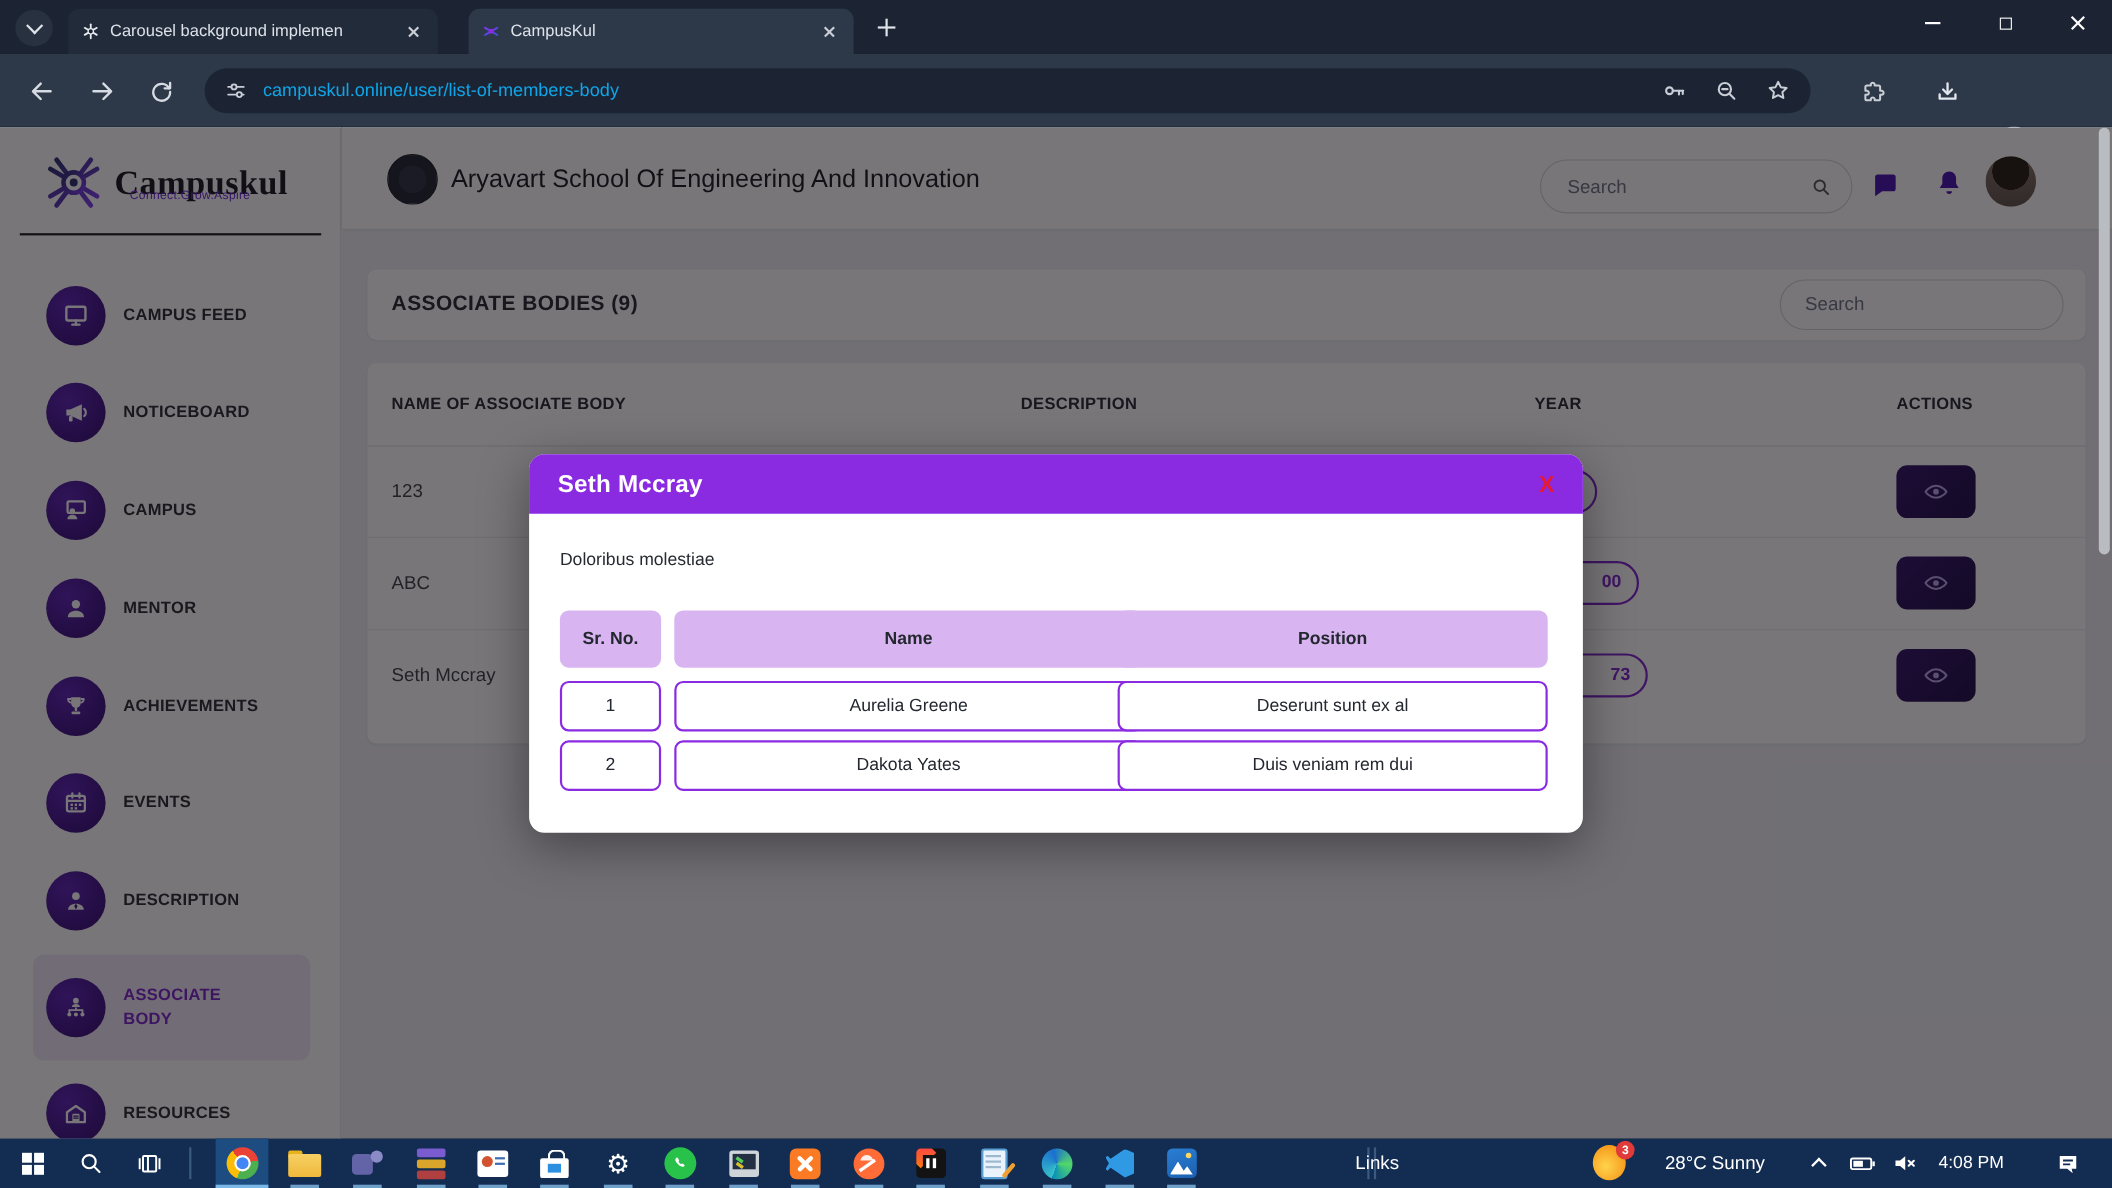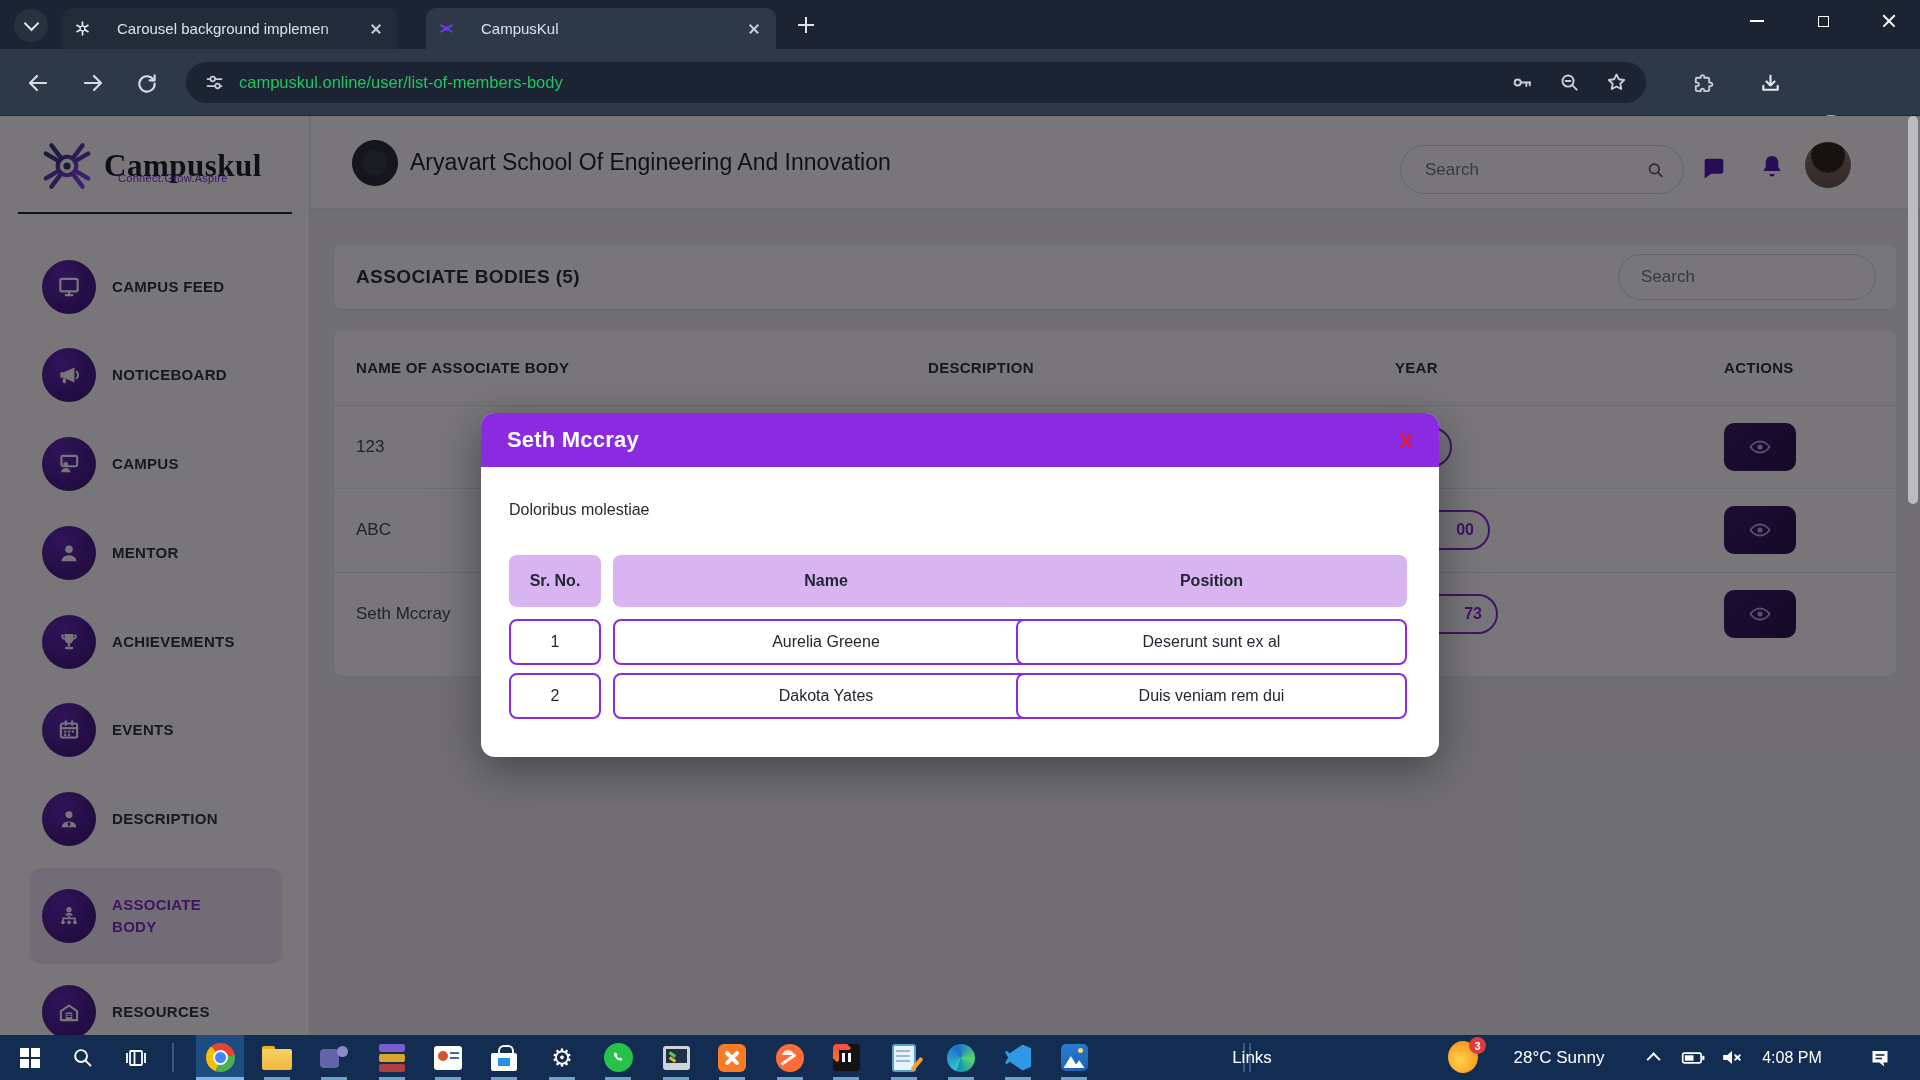--- a/index.html
+++ b/index.html
@@ -8,41 +8,41 @@
   .abs { position:absolute; }
   svg { display:block; }
 
   
   .tabstrip { position:absolute; left:0; top:0; width:1920px; height:49px; background:#1c2433; }
   .tab-search-btn { position:absolute; left:14px; top:9px; width:34px; height:33px; border-radius:17px; background:#28313f; display:flex; align-items:center; justify-content:center; }
   .chev { width:11px; height:11px; border-right:2.2px solid #dfe3ea; border-bottom:2.2px solid #dfe3ea; transform:rotate(45deg); margin-top:-5px; }
   .tab { position:absolute; top:8px; height:41px; border-radius:10px 10px 0 0; display:flex; align-items:center; padding:0 12px; }
   .tab.inactive { left:62px; width:336px; background:#222b39; }
   .tab.active { left:426px; width:350px; background:#2d3848; }
-  .tab-title { color:#dde2ea; font-size:15px; margin-left:26px; white-space:nowrap; overflow:hidden; flex:1;
+  .tab-title { color:#dde2ea; font-size:15px; margin-left:9px; white-space:nowrap; overflow:hidden; flex:1;
     mask-image:linear-gradient(90deg,#000 82%,transparent); -webkit-mask-image:linear-gradient(90deg,#000 82%,transparent); }
   .tab-close { width:20px; height:20px; position:relative; border-radius:10px; flex:0 0 auto; }
   .tab-close::before,.tab-close::after { content:""; position:absolute; left:4px; top:9.2px; width:12px; height:1.8px; background:#c9ced7; }
   .tab-close::before { transform:rotate(45deg);} .tab-close::after { transform:rotate(-45deg);}
   .newtab { position:absolute; left:794px; top:13px; width:24px; height:24px; }
   .newtab::before { content:""; position:absolute; left:4px; top:11px; width:16px; height:2px; background:#dfe3ea; }
   .newtab::after { content:""; position:absolute; left:11px; top:4px; width:2px; height:16px; background:#dfe3ea; }
   .wctl { position:absolute; top:0; width:46px; height:42px; display:flex; align-items:center; justify-content:center; }
   .wmin { left:1734px; } .wmax { left:1800px; } .wclose { left:1866px; }
   .wmin i { width:14px; height:2px; background:#fff; display:block; }
   .wmax i { width:11px; height:11px; border:1.6px solid #fff; display:block; position:relative; background:#1c2433;}
   .wmax i::before { content:""; position:absolute; left:2px; top:-5px; width:11px; height:11px; border:1.6px solid #fff; z-index:-1;}
   .wclose b { position:relative; width:16px; height:16px; display:block;}
   .wclose b::before,.wclose b::after { content:""; position:absolute; left:0; top:7px; width:16px; height:1.8px; background:#fff;}
   .wclose b::before{ transform:rotate(45deg);} .wclose b::after{ transform:rotate(-45deg);}
 
   .toolbar { position:absolute; left:0; top:49px; width:1920px; height:67px; background:#2d3848; border-bottom:1px solid #1d2532;}
   .navbtn { position:absolute; top:16px; width:36px; height:36px; display:flex; align-items:center; justify-content:center; }
   .addr { position:absolute; left:186px; top:13px; width:1460px; height:41px; border-radius:21px; background:#1c2433; display:flex; align-items:center; padding:0 18px; }
-  .url { color:#22c55e; font-size:16.5px; margin-left:14px; flex:1; white-space:nowrap; }
+  .url { color:#0ea5e9; font-size:16.5px; margin-left:14px; flex:1; white-space:nowrap; }
   .addr-ic { margin-left:24px; flex:0 0 auto; }
   .tsep { position:absolute; left:1736px; top:71px; width:2px; height:24px; background:#49556a; }
   .prof-avatar { position:absolute; left:1814px; top:66px; width:34px; height:34px; border-radius:50%;
     background: radial-gradient(circle at 50% 30%, #1f2a22 0 26%, transparent 27%),
                 radial-gradient(circle at 50% 44%, #8a5a41 0 22%, transparent 23%),
                 linear-gradient(180deg,#9fb4c4 0 48%, #a23c7d 48%); }
   .kebab { position:absolute; left:1884px; top:68px; width:20px; height:30px; display:flex; flex-direction:column; align-items:center; justify-content:center; gap:3.5px;}
   .kebab i { width:4px; height:4px; border-radius:50%; background:#dfe3ea; display:block;}
 
   
@@ -445,21 +445,21 @@
         <path d="M12 3.2c-2.9 0-5 2.2-5 5.1V12l-1.9 3.2h13.8L17 12V8.3c0-2.9-2.1-5.1-5-5.1z" fill="#4811ad"></path>
         <path d="M10 17.5a2 2 0 0 0 4 0z" fill="#4811ad"></path>
       </svg>
   </div>
   <div class="abs" style="left:1805px; top:26px; width:46px; height:46px; border-radius:50%;
       background: radial-gradient(circle at 50% 30%, #241a12 0 42%, transparent 43%),
       radial-gradient(circle at 50% 46%, #c79b82 0 24%, transparent 25%),
       linear-gradient(180deg,#87766a,#5f5248);"></div>
 
   <div class="card head-card">
-    <div class="head-title">ASSOCIATE BODIES (5)</div>
+    <div class="head-title">ASSOCIATE BODIES (9)</div>
     <div class="csearch">
       <input type="text" placeholder="Search" style="">
       <svg width="19" height="19" viewBox="0 0 24 24">
           <g stroke="#555" stroke-width="2.2" fill="none" stroke-linecap="round">
             <circle cx="10.5" cy="10.5" r="6"></circle>
             <line x1="15" y1="15" x2="20" y2="20"></line>
           </g>
         </svg>
     </div>
   </div>

